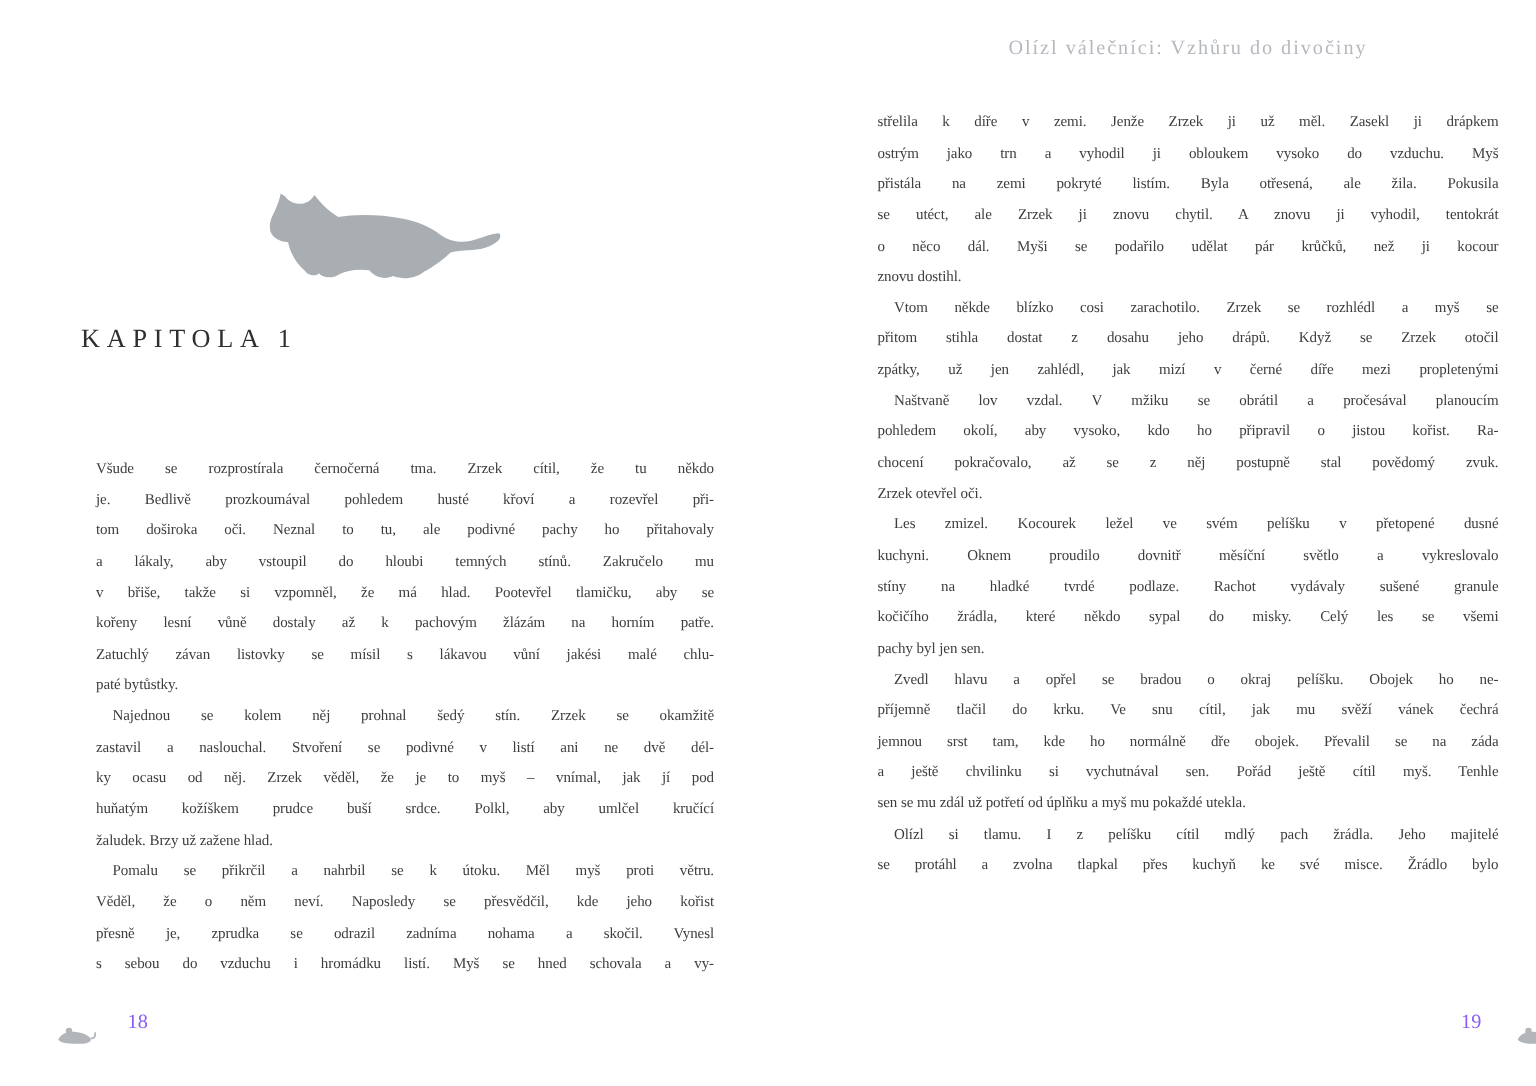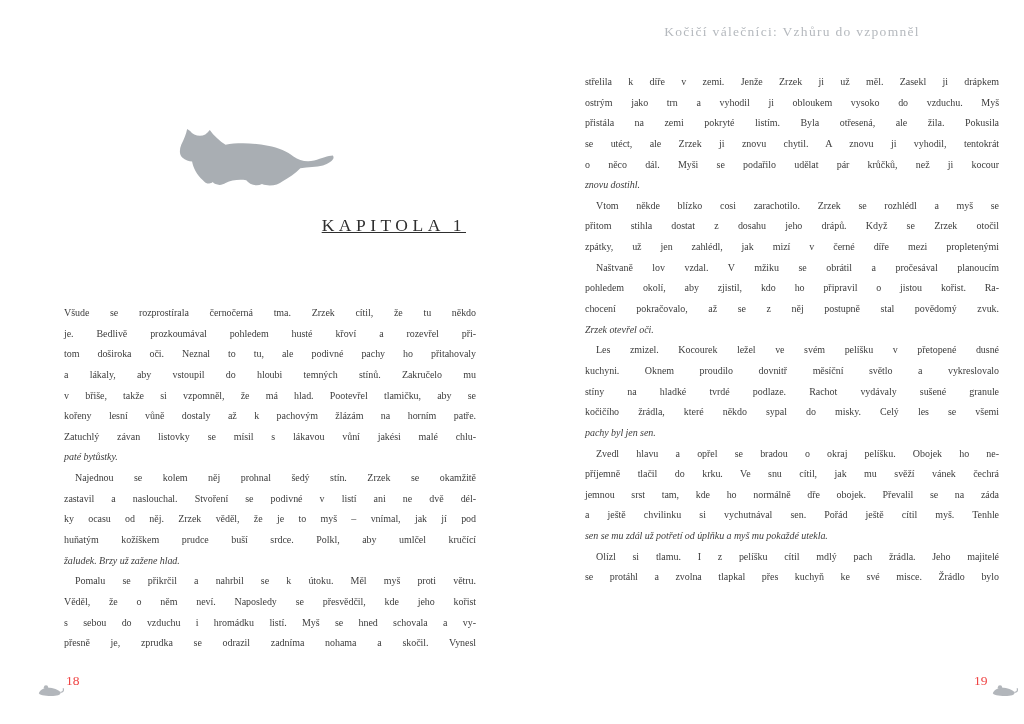--- a/index.html
+++ b/index.html
@@ -23,51 +23,50 @@
   }
 
   
   .chapter-illustration {
     position:absolute; top:126px; left:50%;
     transform:translateX(calc(-50% - 10px));
     width:166px; height:63px;
   }
   .chapter-title {
     position:absolute; top:215px; left:0; right:0;
-    text-align:right;
+    text-align:left;
     transform:translateX(-10px);
     font-size:17.5px; letter-spacing:4.5px;
     color:#2f2f2f;
-    text-decoration:underline;
   }
 
   
   .body-text {
     position:absolute; left:0; right:0;
     font-size:10px; line-height:20.65px;
     color:#3d3d3d;
     letter-spacing:-0.05px;
   }
   #left-body  { top:303px; }
   #right-body { top:72px; }
   .line {
     height:20.65px;
     text-align:justify;
     text-align-last:justify;
     white-space:normal;
     overflow:visible;
   }
-  .line.last { text-align-last:left;font-style:italic; }
+  .line.last { text-align-last:left; }
   .line.indent { text-indent:11px; }
 
   
   .footer {
     position:absolute; top:672px;
     display:flex; align-items:flex-start;
-    font-size:13.5px; color:#ef4444;
+    font-size:13.5px; color:#8b5cf6;gap:19px;
   }
   #left-footer  { left:37px; }
   #right-footer { left:974px; }
   .mouse-icon { width:27px; height:15px; }
   #left-footer  .mouse-icon { margin-top:11px; margin-right:2px; }
   #right-footer .mouse-icon { margin-top:11px; margin-left:3px; }
   .page-number { line-height:17px; }
 </style>
 </head>
 <body>
@@ -110,40 +109,40 @@
         <div class="line">kořeny lesní vůně dostaly až k pachovým žlázám na horním patře.</div>
         <div class="line">Zatuchlý závan listovky se mísil s lákavou vůní jakési malé chlu-</div>
         <div class="line last">paté bytůstky.</div>
         <div class="line indent">Najednou se kolem něj prohnal šedý stín. Zrzek se okamžitě</div>
         <div class="line">zastavil a naslouchal. Stvoření se podivné v listí ani ne dvě dél-</div>
         <div class="line">ky ocasu od něj. Zrzek věděl, že je to myš – vnímal, jak jí pod</div>
         <div class="line">huňatým kožíškem prudce buší srdce. Polkl, aby umlčel kručící</div>
         <div class="line last">žaludek. Brzy už zažene hlad.</div>
         <div class="line indent">Pomalu se přikrčil a nahrbil se k útoku. Měl myš proti větru.</div>
         <div class="line">Věděl, že o něm neví. Naposledy se přesvědčil, kde jeho kořist</div>
+        <div class="line">přesně je, zprudka se odrazil zadníma nohama a skočil. Vynesl</div>
         <div class="line">s sebou do vzduchu i hromádku listí. Myš se hned schovala a vy-</div>
-        <div class="line">přesně je, zprudka se odrazil zadníma nohama a skočil. Vynesl</div>
       </div>
   </div>
 
   <div class="page" id="right-page">
-    <div class="running-header">Kočičí válečníci: Vzhůru do vzpomněl</div>
+    <div class="running-header">Olízl válečníci: Vzhůru do divočiny</div>
 
     <div class="body-text" id="right-body">
         <div class="line">střelila k díře v zemi. Jenže Zrzek ji už měl. Zasekl ji drápkem</div>
         <div class="line">ostrým jako trn a vyhodil ji obloukem vysoko do vzduchu. Myš</div>
         <div class="line">přistála na zemi pokryté listím. Byla otřesená, ale žila. Pokusila</div>
         <div class="line">se utéct, ale Zrzek ji znovu chytil. A znovu ji vyhodil, tentokrát</div>
         <div class="line">o něco dál. Myši se podařilo udělat pár krůčků, než ji kocour</div>
         <div class="line last">znovu dostihl.</div>
         <div class="line indent">Vtom někde blízko cosi zarachotilo. Zrzek se rozhlédl a myš se</div>
         <div class="line">přitom stihla dostat z dosahu jeho drápů. Když se Zrzek otočil</div>
         <div class="line">zpátky, už jen zahlédl, jak mizí v černé díře mezi propletenými</div>
         <div class="line indent">Naštvaně lov vzdal. V mžiku se obrátil a pročesával planoucím</div>
-        <div class="line">pohledem okolí, aby zjistil, kdo ho připravil o jistou kořist. Ra-</div>
+        <div class="line">pohledem okolí, aby vysoko, kdo ho připravil o jistou kořist. Ra-</div>
         <div class="line">chocení pokračovalo, až se z něj postupně stal povědomý zvuk.</div>
         <div class="line last">Zrzek otevřel oči.</div>
         <div class="line indent">Les zmizel. Kocourek ležel ve svém pelíšku v přetopené dusné</div>
         <div class="line">kuchyni. Oknem proudilo dovnitř měsíční světlo a vykreslovalo</div>
         <div class="line">stíny na hladké tvrdé podlaze. Rachot vydávaly sušené granule</div>
         <div class="line">kočičího žrádla, které někdo sypal do misky. Celý les se všemi</div>
         <div class="line last">pachy byl jen sen.</div>
         <div class="line indent">Zvedl hlavu a opřel se bradou o okraj pelíšku. Obojek ho ne-</div>
         <div class="line">příjemně tlačil do krku. Ve snu cítil, jak mu svěží vánek čechrá</div>
         <div class="line">jemnou srst tam, kde ho normálně dře obojek. Převalil se na záda</div>

